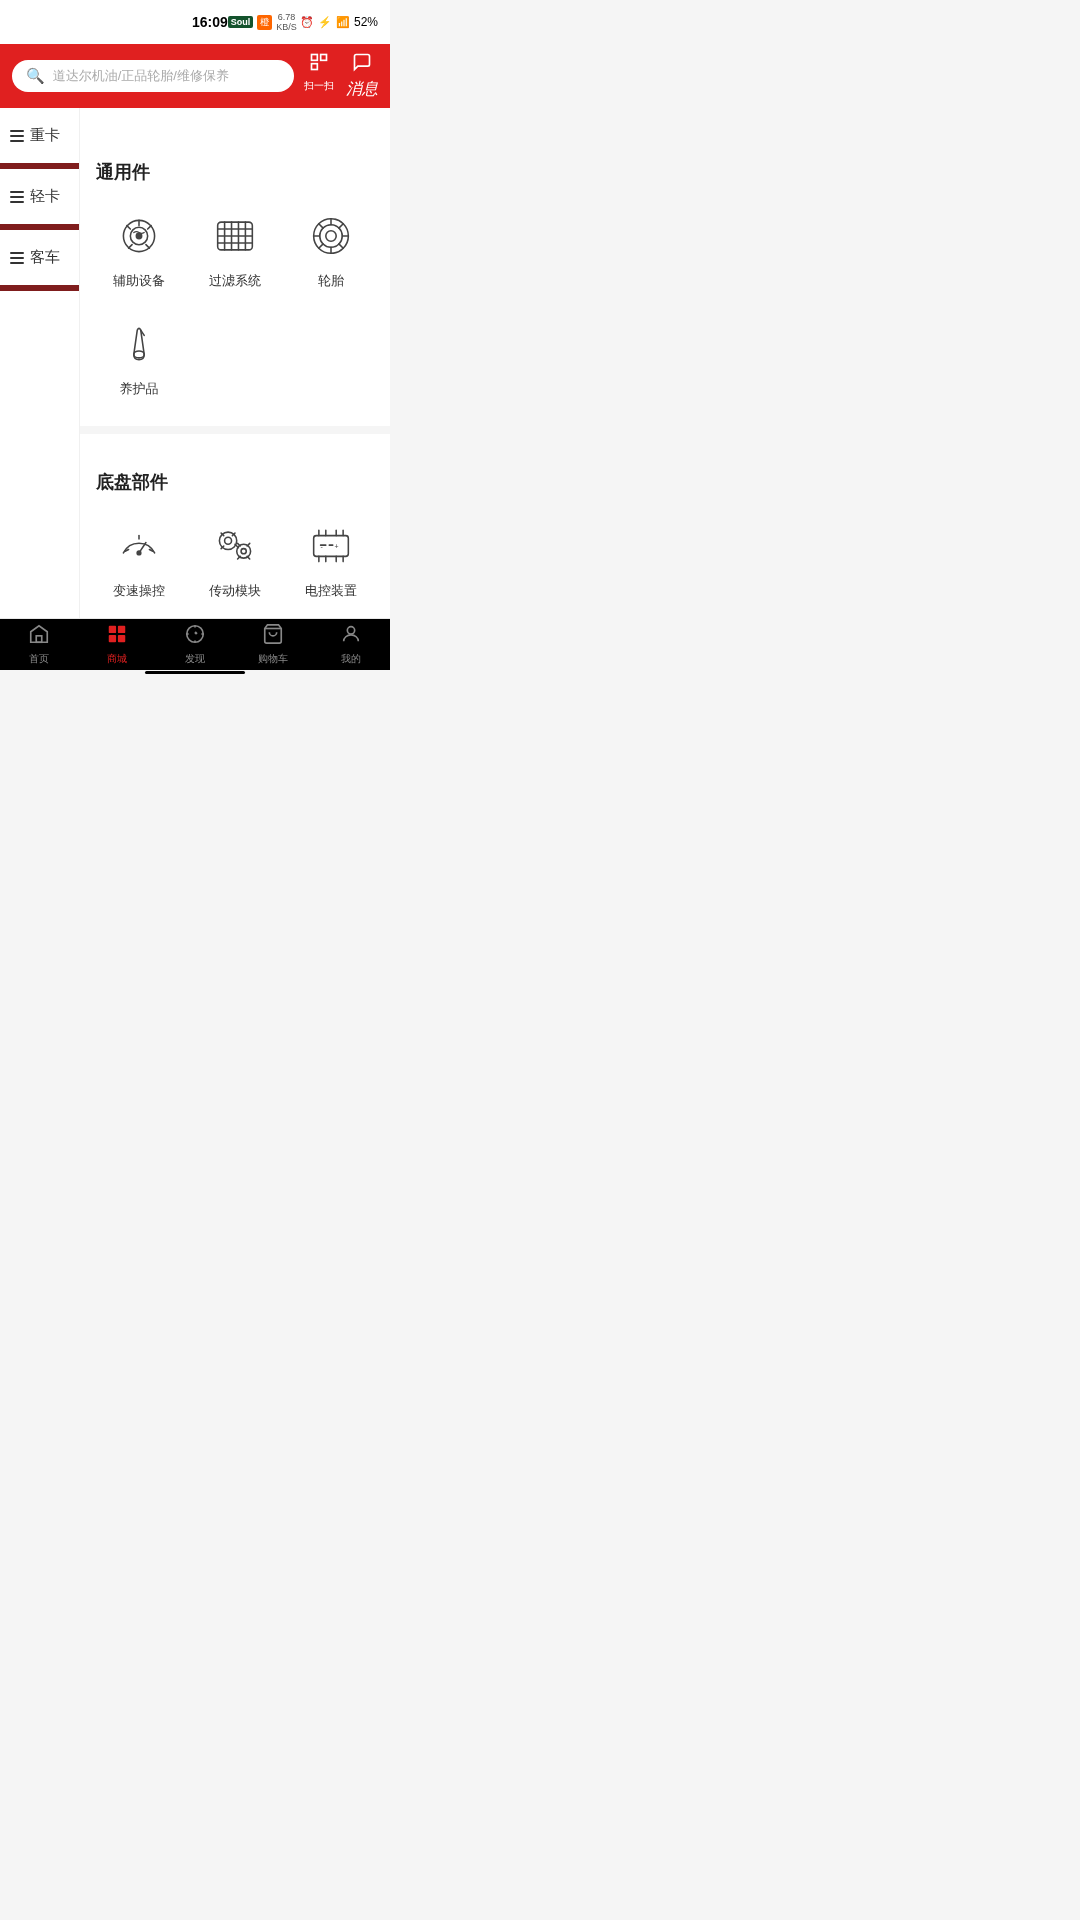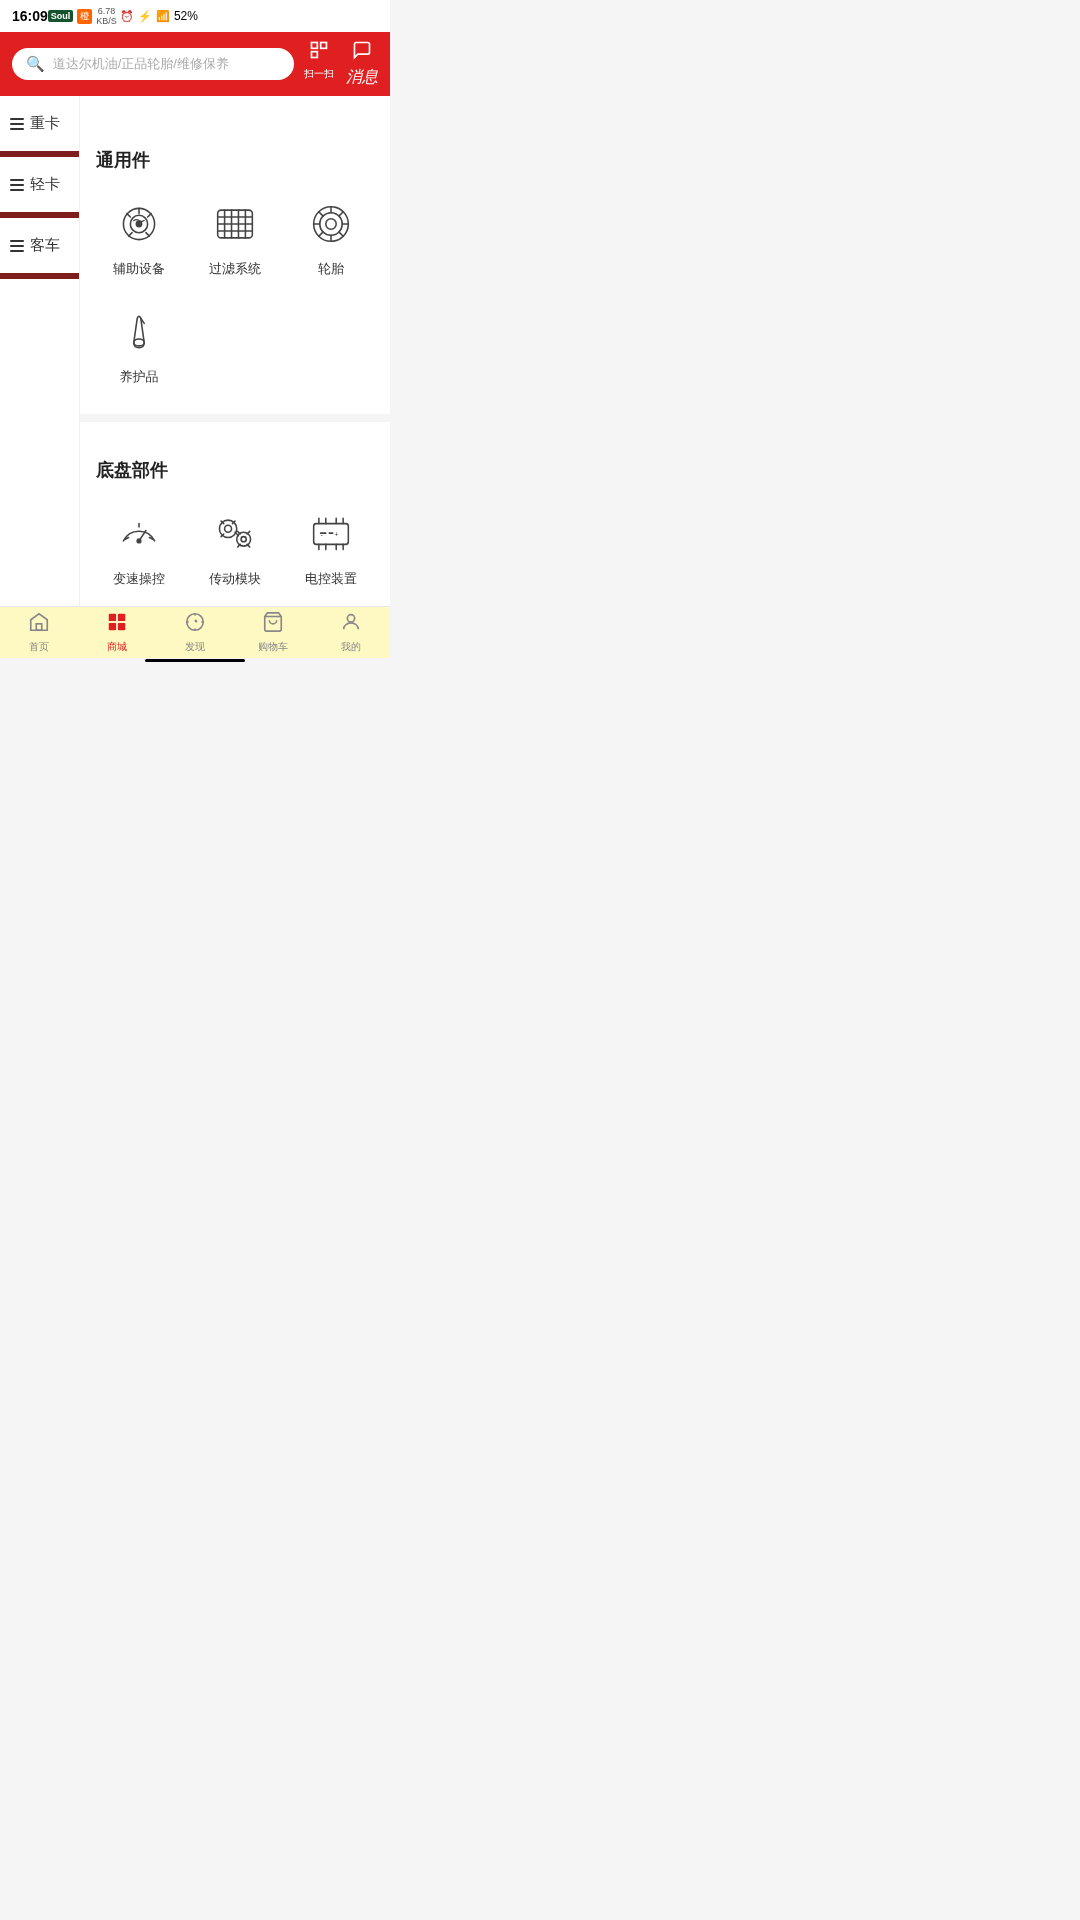--- a/index.html
+++ b/index.html
@@ -8,24 +8,24 @@
       width: 390px;
       min-height: 692px;
       font-family: -apple-system, 'PingFang SC', 'Microsoft YaHei', sans-serif;
       background: #f5f5f5;
       overflow-x: hidden;
     }
 
     
     .status-bar {
       display: flex;
-      justify-content: flex-start;
+      justify-content: flex-end;
       align-items: center;
       background: #fff;
-      padding: 16px 12px;
+      padding: 22px 12px;
       font-size: 13px;
       height: 24px;
     }
     .status-time { font-weight: 600; font-size: 14px; }
     .status-icons { display: flex; align-items: center; gap: 4px; font-size: 11px; }
     .soul-badge {
       background: #14532d;
       color: #fff;
       font-size: 9px;
       padding: 1px 3px;
@@ -162,21 +162,21 @@
     }
     .section-divider {
       height: 8px;
       background: #f5f5f5;
       margin: 0 -16px 16px;
     }
 
     
     .bottom-nav {
       display: flex;
-      background: #fef9c3;
+      background: #000000;
       border-top: 1px solid #e8e8e8;
       height: 52px;
     }
     .nav-item {
       flex: 1;
       display: flex;
       flex-direction: column;
       align-items: center;
       justify-content: center;
       gap: 2px;

